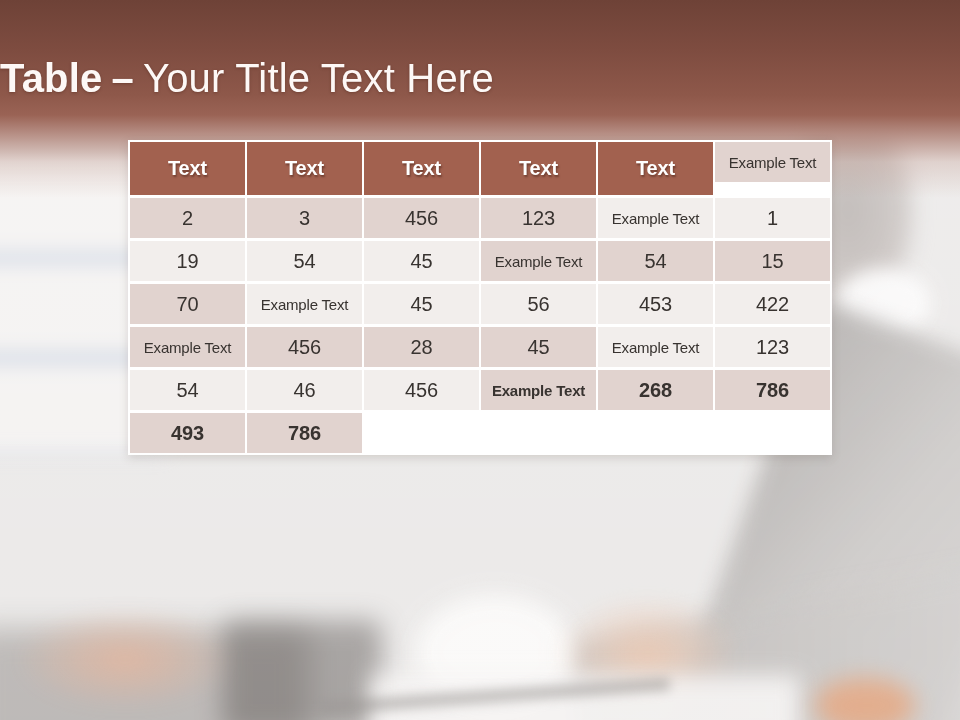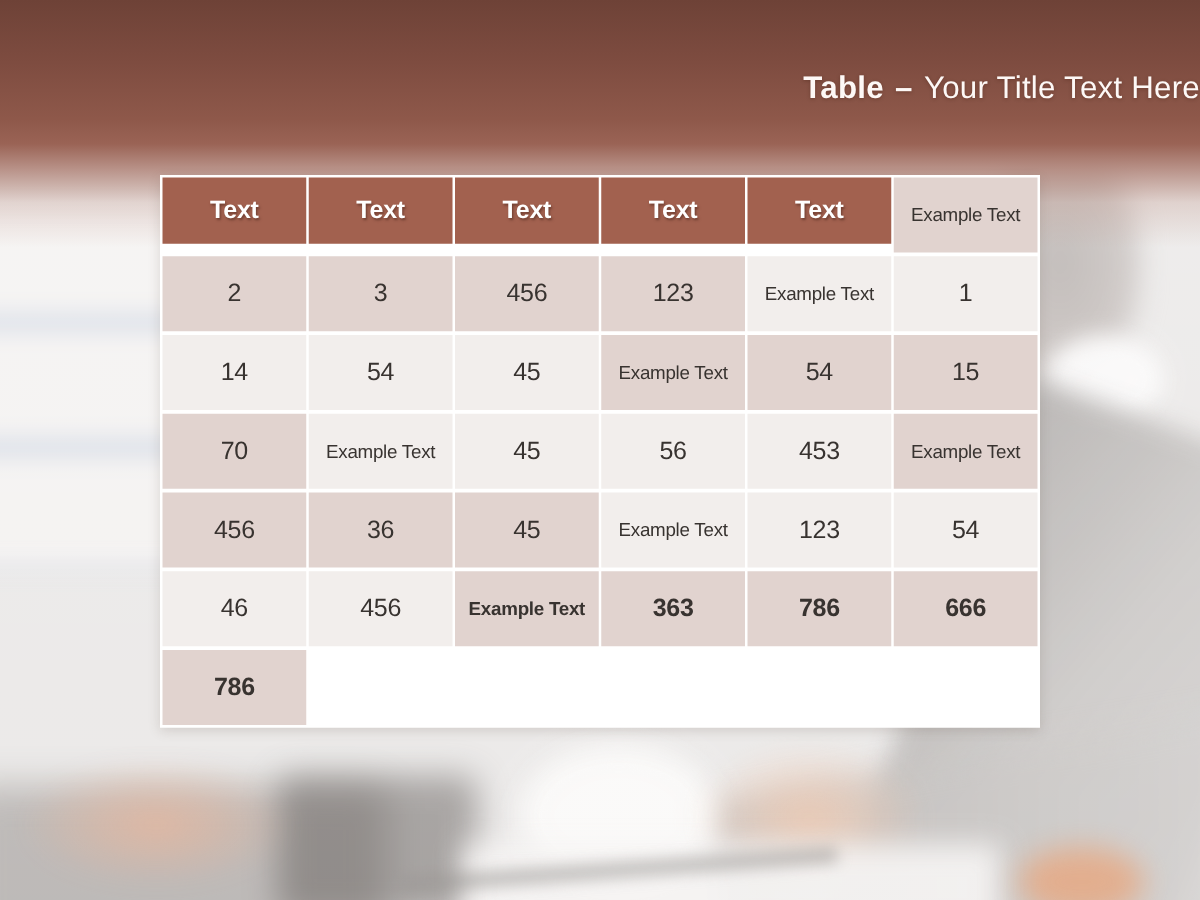--- a/index.html
+++ b/index.html
@@ -90,23 +90,23 @@
       #8e584a 95px,
       var(--band-bottom) 115px,
       rgba(163,110,97,0.72) 135px,
       rgba(193,153,142,0.32) 162px,
       rgba(225,205,198,0) 198px);
   }
 
   
   .title {
     position: absolute; left: 0; top: 56px; width: 960px;
-    text-align: right;
+    text-align: left;
     color: #fdf8f6;
-    font-size: 25px;
+    font-size: 40px;
     letter-spacing: 0.2px;
     text-shadow: 0 1px 3px rgba(60,25,15,0.35);
     white-space: nowrap;
   }
   .title .b { font-weight: bold; }
   .title .dash { font-weight: bold; margin: 0 9px; }
 
   
   .tbl {
     position: absolute; left: 128px; top: 140px; width: 704px;
@@ -124,21 +124,21 @@
     letter-spacing: -0.2px;
   }
   .th {
     height: 53px;
     background: var(--header-bg);
     color: var(--header-text);
     font-weight: bold;
     font-size: 20px;
     text-shadow: 1px 2px 2px rgba(70,35,25,0.55);
   }
-  .td { height: 60px; }
+  .td { height: 40px; }
   .dark  { background: var(--row-dark); }
   .light { background: var(--row-light); }
   .label-cell { font-size: 15px; }
   .num-cell   { font-size: 20px; }
   .bold { font-weight: bold; }
 </style>
 </head>
 <body>
 
 <div class="bg">
@@ -170,38 +170,39 @@
   <div class="cell th">Text</div>
   <div class="cell th">Text</div>
 
 <div class="cell td dark label-cell">Example Text</div>
     <div class="cell td dark num-cell">2</div>
     <div class="cell td dark num-cell">3</div>
     <div class="cell td dark num-cell">456</div>
     <div class="cell td dark num-cell">123</div>
     <div class="cell td light label-cell">Example Text</div>
     <div class="cell td light num-cell">1</div>
-    <div class="cell td light num-cell">14</div>
+    <div class="cell td light num-cell">19</div>
     <div class="cell td light num-cell">54</div>
     <div class="cell td light num-cell">45</div>
     <div class="cell td dark label-cell">Example Text</div>
     <div class="cell td dark num-cell">54</div>
     <div class="cell td dark num-cell">15</div>
     <div class="cell td dark num-cell">70</div>
     <div class="cell td light label-cell">Example Text</div>
     <div class="cell td light num-cell">45</div>
     <div class="cell td light num-cell">56</div>
     <div class="cell td light num-cell">453</div>
+    <div class="cell td light num-cell">422</div>
     <div class="cell td dark label-cell">Example Text</div>
     <div class="cell td dark num-cell">456</div>
-    <div class="cell td dark num-cell">36</div>
+    <div class="cell td dark num-cell">28</div>
     <div class="cell td dark num-cell">45</div>
     <div class="cell td light label-cell">Example Text</div>
     <div class="cell td light num-cell">123</div>
     <div class="cell td light num-cell">54</div>
     <div class="cell td light num-cell">46</div>
     <div class="cell td light num-cell">456</div>
     <div class="cell td dark label-cell bold">Example Text</div>
-    <div class="cell td dark num-cell bold">363</div>
+    <div class="cell td dark num-cell bold">268</div>
     <div class="cell td dark num-cell bold">786</div>
-    <div class="cell td dark num-cell bold">666</div>
+    <div class="cell td dark num-cell bold">493</div>
     <div class="cell td dark num-cell bold">786</div>
   </div>
 
 </body></html>

